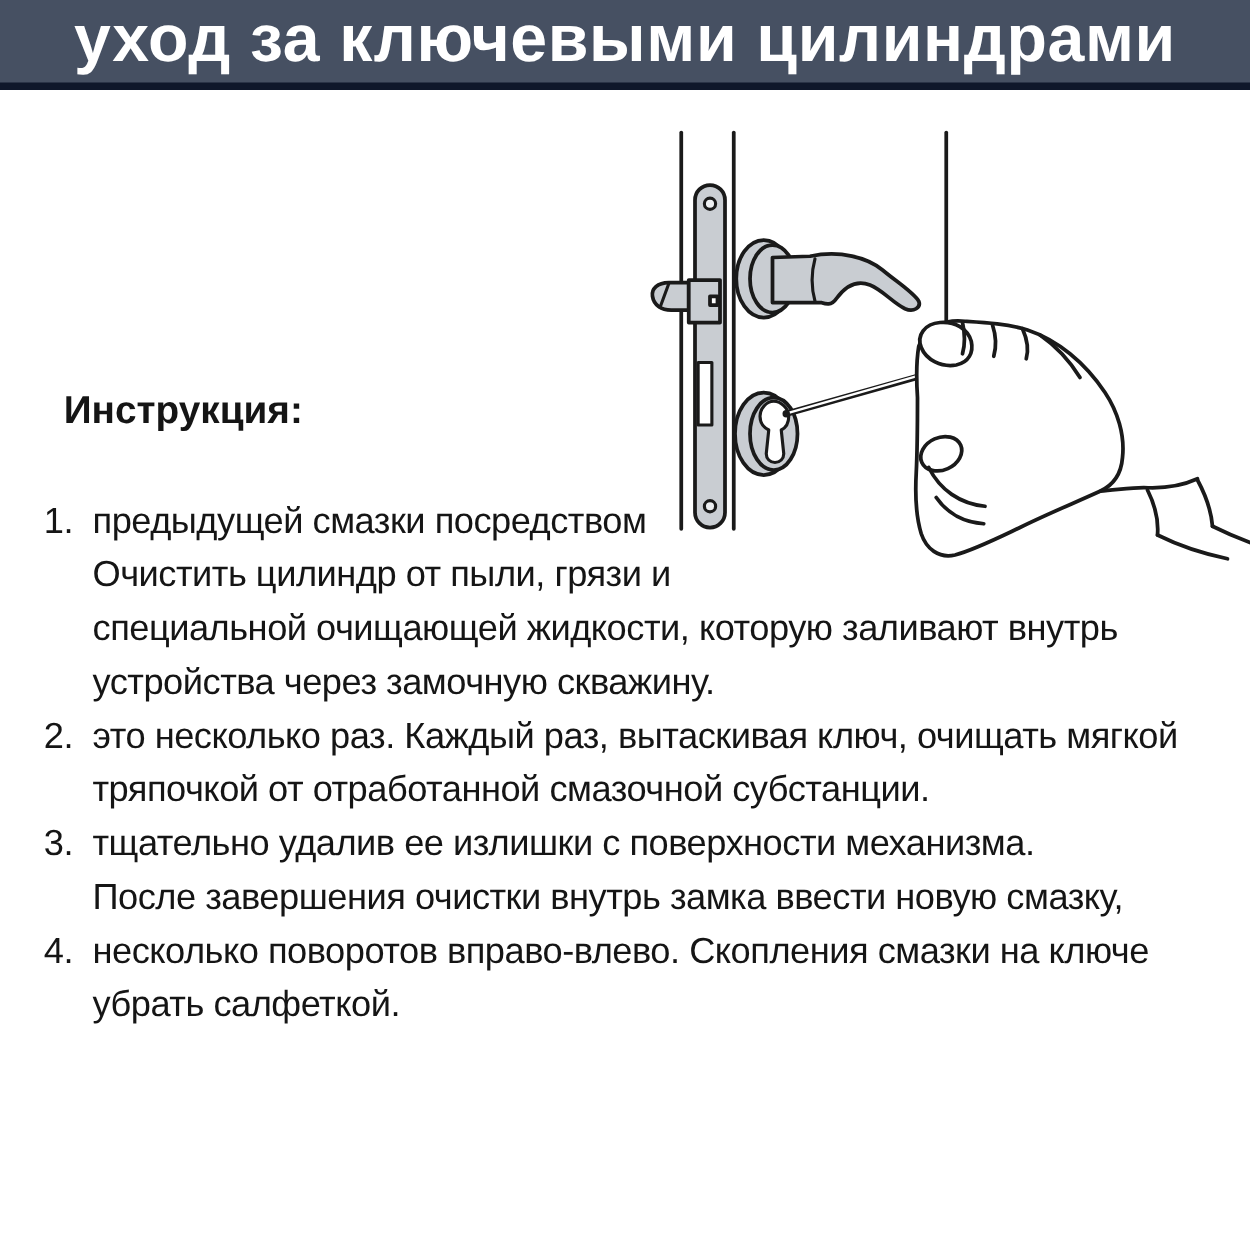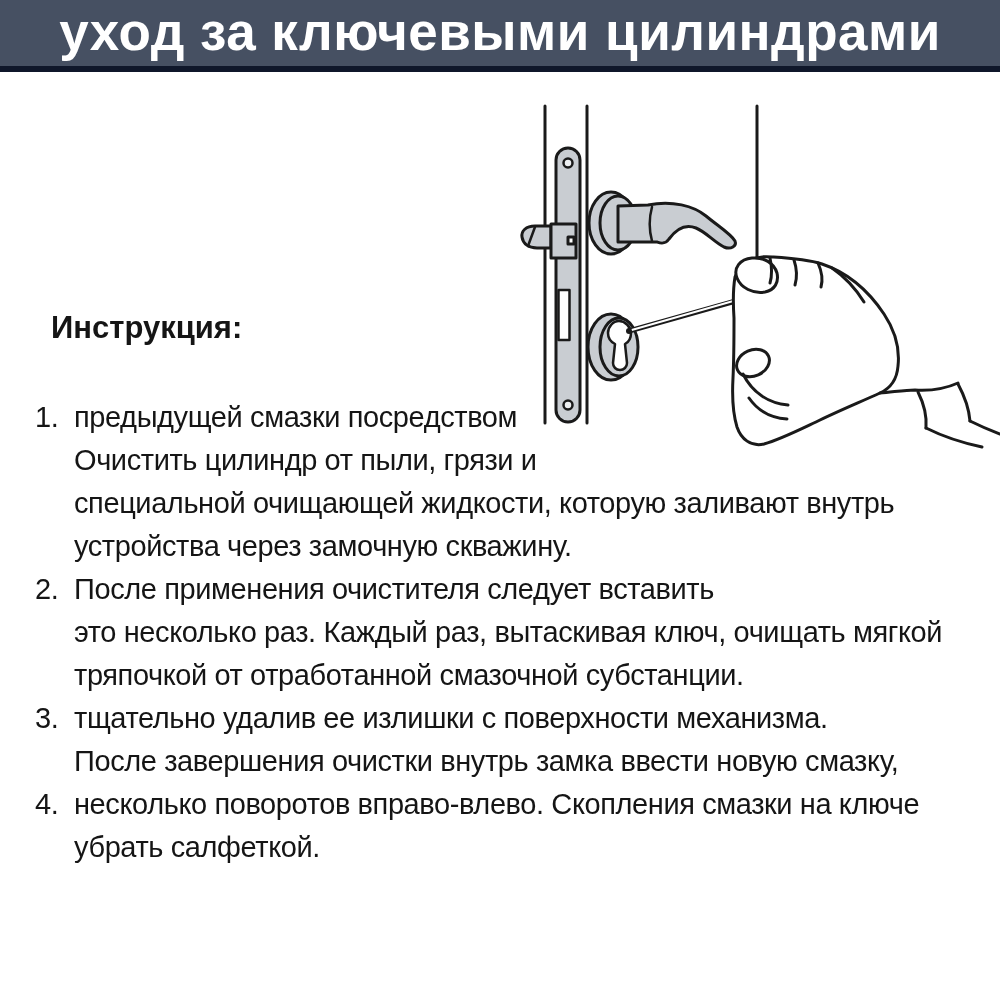--- a/index.html
+++ b/index.html
@@ -80,21 +80,20 @@
       <div class="lines">
         <div>предыдущей смазки посредством</div>
         <div>Очистить цилиндр от пыли, грязи и</div>
         <div>специальной очищающей жидкости, которую заливают внутрь</div>
         <div>устройства через замочную скважину.</div>
       </div>
     </div>
     <div class="item">
       <div class="num">2.</div>
       <div class="lines">
-        <div>После применения очистителя следует вставить</div>
         <div>это несколько раз. Каждый раз, вытаскивая ключ, очищать мягкой</div>
         <div>тряпочкой от отработанной смазочной субстанции.</div>
       </div>
     </div>
     <div class="item">
       <div class="num">3.</div>
       <div class="lines">
         <div>тщательно удалив ее излишки с поверхности механизма.</div>
         <div>После завершения очистки внутрь замка ввести новую смазку,</div>
       </div>

